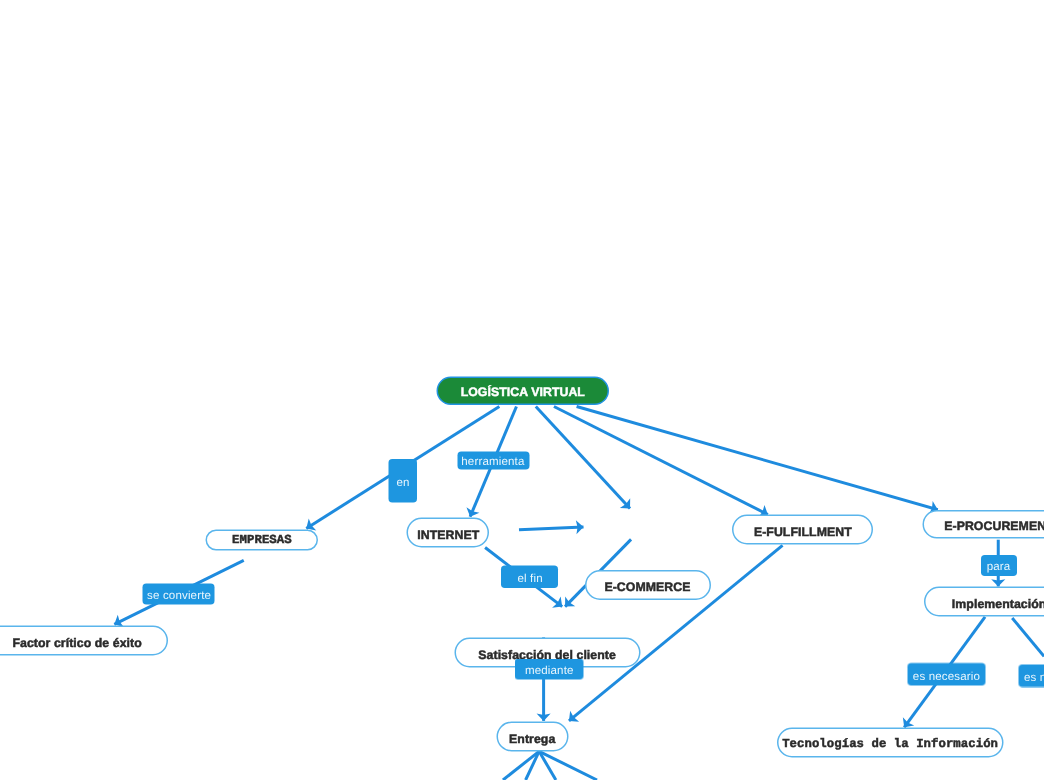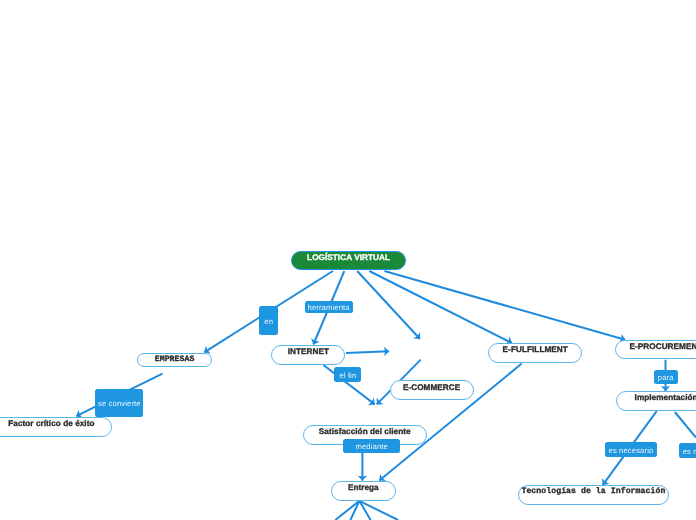--- a/index.html
+++ b/index.html
@@ -1,21 +1,21 @@
 <!DOCTYPE html>
 <html><head>
 <meta charset="utf-8">
 <title>Mapa conceptual — Logística Virtual</title>
 <style>
   html,body{margin:0;padding:0;background:#ffffff;width:696px;height:520px;overflow:hidden;}
   #canvas{position:relative;width:696px;height:520px;background:#ffffff;
           font-family:"Liberation Sans",sans-serif;-webkit-font-smoothing:antialiased;
           text-rendering:geometricPrecision;}
   svg#edges{position:absolute;left:0;top:0;width:696px;height:520px;pointer-events:none;z-index:2;}
-  .node{position:absolute;box-sizing:border-box;display:flex;align-items:flex-start;justify-content:center;
+  .node{position:absolute;box-sizing:border-box;display:flex;align-items:center;justify-content:center;
         background:#ffffff;border:1.5px solid #5AB5EC;border-radius:999px;color:#2b2b2b;
         font-weight:bold;font-size:8.2px;letter-spacing:0.05px;white-space:nowrap;z-index:3;}
   .node.root{background:#1B8A38;border:1.6px solid #2293E2;color:#ffffff;}
   .label{position:absolute;box-sizing:border-box;display:flex;align-items:center;justify-content:center;
         background:#1E96E0;border-radius:2.5px;color:#eaf6fd;font-weight:normal;font-size:7.7px;
         white-space:nowrap;z-index:4;letter-spacing:.1px;}
   .node span,.label span{display:block;position:relative;transform:translateZ(0);}
   .node span{top:1.4px;-webkit-text-stroke:0.32px #2b2b2b;}
   .node.root span{-webkit-text-stroke:0.3px #ffffff;}
   .label span{top:1.1px;}
@@ -94,61 +94,61 @@
         <line x1="359.4" y1="500.9" x2="398" y2="520" stroke="#1E8BDE" stroke-width="2"></line>
       </g>
   </svg>
 
     <div class="node root" style="left: 291.4px; top: 250.5px; width: 114.3px; height: 19.8px;">
       <span>LOGÍSTICA VIRTUAL</span>
     </div>
     <div class="node" style="left: 137px; top: 352.6px; width: 75.2px; height: 14px; font-family: Liberation Mono, monospace;">
       <span>EMPRESAS</span>
     </div>
-    <div class="node" style="left: 271.4px; top: 344.8px; width: 74px; height: 19.8px;">
+    <div class="node" style="left: 271.4px; top: 344.8px; width: 55px; height: 19.8px;">
       <span>INTERNET</span>
     </div>
     <div class="node" style="left: 389.7px; top: 339.3px; width: 83.9px; height: 19.6px; margin-top: 41px;">
       <span>E-COMMERCE</span>
     </div>
     <div class="node" style="left: 488.2px; top: 342.9px; width: 94.1px; height: 19.8px;">
       <span>E-FULFILLMENT</span>
     </div>
     <div class="node" style="left: 615.2px; top: 339.6px; width: 101.6px; height: 19.9px;">
       <span>E-PROCUREMENT</span>
     </div>
     <div class="node" style="left: -9.6px; top: 417.1px; width: 122px; height: 20.3px;">
       <span>Factor crítico de éxito</span>
     </div>
     <div class="node" style="left: 302.6px; top: 404.7px; width: 124.3px; height: 20.2px; margin-top: 20px;">
       <span>Satisfacción del cliente</span>
     </div>
-    <div class="node" style="left: 330.8px; top: 480.7px; width: 65px; height: 19.9px;">
+    <div class="node" style="left: 330.8px; top: 480.7px; width: 48px; height: 19.9px;">
       <span>Entrega</span>
     </div>
     <div class="node" style="left: 615.6px; top: 390.7px; width: 101px; height: 20px;">
       <span>Implementación</span>
     </div>
     <div class="node" style="left: 517.9px; top: 485.1px; width: 151px; height: 20px; font-family: Liberation Mono, monospace;">
       <span>Tecnologías de la Información</span>
     </div>
 
     <div class="label" style="left: 259.4px; top: 306px; width: 18.6px; height: 29px;">
       <span>en</span>
     </div>
     <div class="label" style="left: 304.6px; top: 300.8px; width: 48px; height: 12.1px;">
       <span>herramienta</span>
     </div>
-    <div class="label" style="left: 334.4px; top: 367px; width: 27px; height: 14.6px;">
+    <div class="label" style="left: 334.4px; top: 377px; width: 38px; height: 14.6px;">
       <span>el fin</span>
     </div>
-    <div class="label" style="left: 95.3px; top: 388.9px; width: 48.2px; height: 28px;">
+    <div class="label" style="left: 95.3px; top: 388.9px; width: 48.2px; height: 14px;">
       <span>se convierte</span>
     </div>
-    <div class="label" style="left: 343.2px; top: 438.5px; width: 57px; height: 14.4px;">
+    <div class="label" style="left: 343.2px; top: 438.5px; width: 46px; height: 14.4px;">
       <span>mediante</span>
     </div>
     <div class="label" style="left: 653.5px; top: 369.5px; width: 24.4px; height: 14.6px;">
       <span>para</span>
     </div>
     <div class="label" style="left: 605.3px; top: 442.2px; width: 51.3px; height: 14.7px;">
       <span>es necesario</span>
     </div>
     <div class="label" style="left: 679.4px; top: 442.8px; width: 51.3px; height: 14.8px;">
       <span>es necesario</span>

